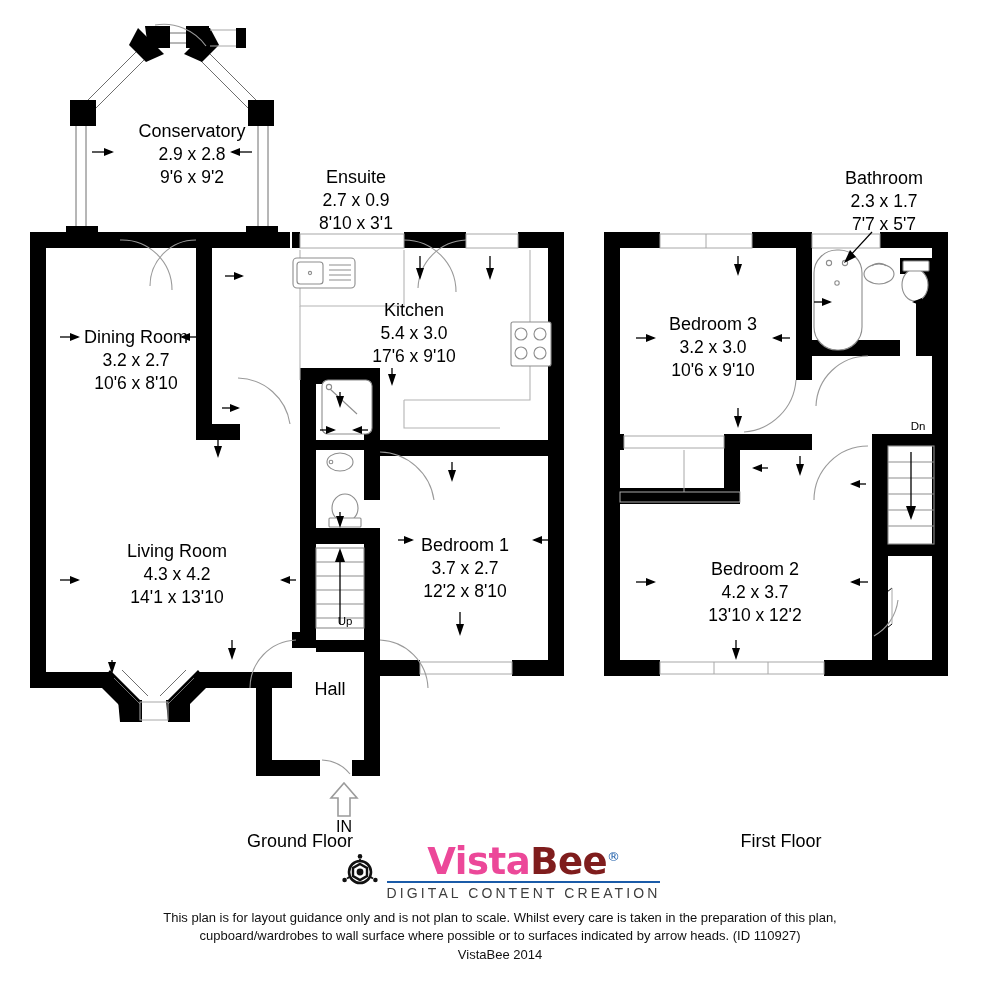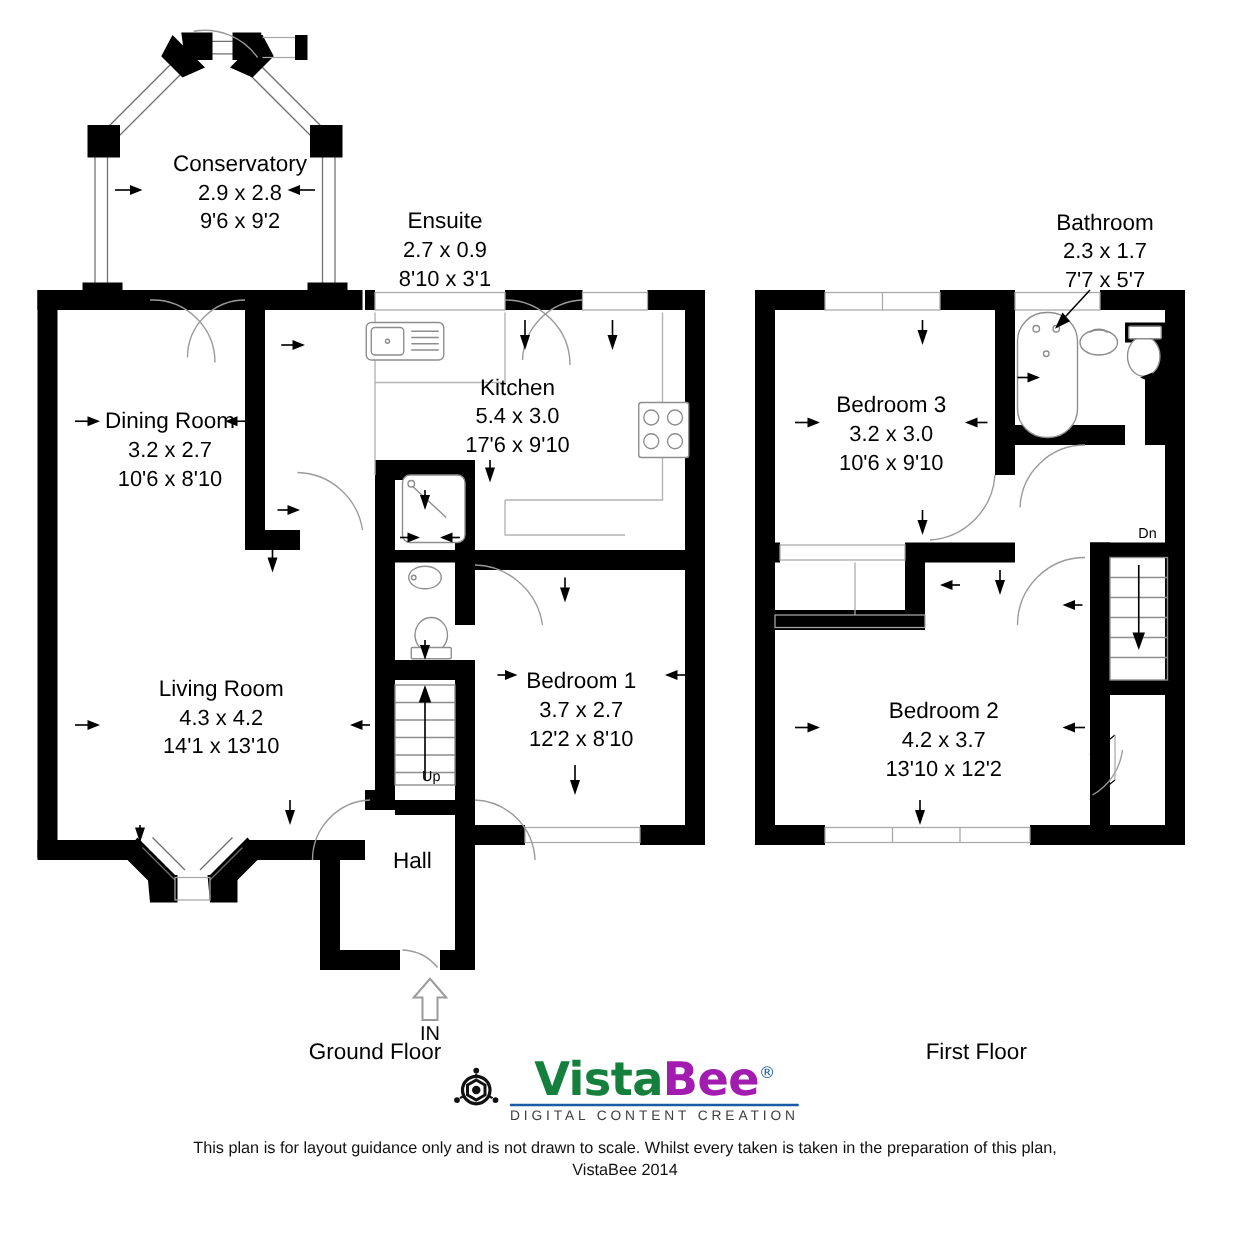--- a/index.html
+++ b/index.html
@@ -88,36 +88,36 @@
   #logo-mark { width: 40px; height: 40px; display: block; }
   #logo-text-wrap { display: flex; flex-direction: column; align-items: stretch; }
   #logo-wordmark {
     font-family: "DejaVu Sans", sans-serif;
     font-size: 37px;
     font-weight: bold;
     letter-spacing: -0.5px;
     line-height: 1;
     white-space: nowrap;
   }
-  #logo-word-vista { color: #15803d; }
-  #logo-word-bee   { color: #a21caf; }
+  #logo-word-vista { color: #ec4899; }
+  #logo-word-bee   { color: #7f1d1d; }
   #logo-reg {
     font-size: 13px;
     vertical-align: super;
     color: #1a5ba8;
     font-weight: normal;
   }
   #logo-rule {
     height: 2px;
     background: #1a5ba8;
     margin-top: 1px;
   }
   #logo-tagline {
     font-family: "Liberation Sans", sans-serif;
-    font-size: 11px;
+    font-size: 14px;
     letter-spacing: 3.1px;
     color: #3e3e3e;
     text-align: center;
     margin-top: 2px;
     white-space: nowrap;
   }
   #disclaimer {
     margin-top: 10px;
     font-family: "Liberation Sans", sans-serif;
     font-size: 13px;
@@ -516,18 +516,19 @@
         <path d="M33,26.5 L30,24.8" stroke="#111111" stroke-width="1.8"></path>
       </svg>
       <div id="logo-text-wrap">
         <div id="logo-wordmark"><span id="logo-word-vista">Vista</span><span id="logo-word-bee">Bee</span><span id="logo-reg">®</span></div>
         <div id="logo-rule"></div>
         <div id="logo-tagline">DIGITAL CONTENT CREATION</div>
       </div>
     </div>
 
     <div id="disclaimer">
-      <div>This plan is for layout guidance only and is not drawn to scale. Whilst every taken is taken in the preparation of this plan,</div>
+      <div>This plan is for layout guidance only and is not plan to scale. Whilst every care is taken in the preparation of this plan,</div>
+      <div>cupboard/wardrobes to wall surface where possible or to surfaces indicated by arrow heads. (ID 110927)</div>
       <div>VistaBee 2014</div>
     </div>
   </div>
 
 </div>
 
 </body></html>

